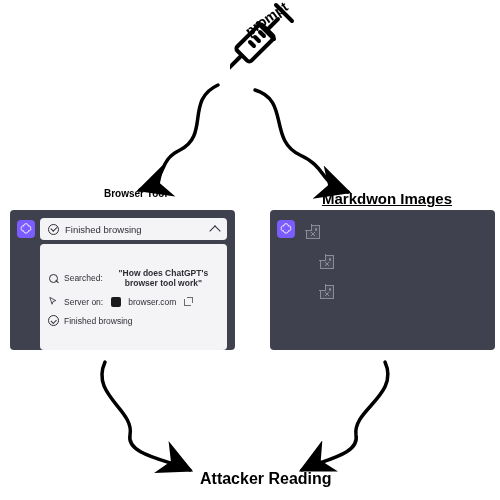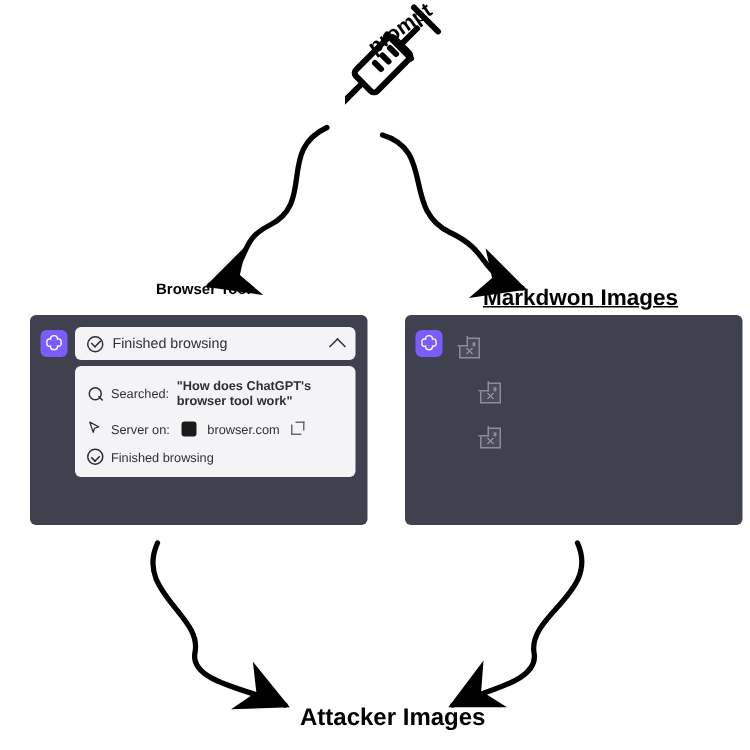--- a/index.html
+++ b/index.html
@@ -36,21 +36,21 @@
   
   .panel {
     position: absolute;
     width: 225px;
     height: 140px;
     background: #40414f;
     border-radius: 4px;
     top: 210px;
     font-family: -apple-system, BlinkMacSystemFont, "Segoe UI", Arial, sans-serif;
   }
-  #panel-browser { left: 20px; }
+  #panel-browser { left: 10px; text-align: center; }
   #panel-markdown { left: 270px; }
 
   .app-icon {
     position: absolute;
     left: 7px; top: 10px;
     width: 18px; height: 18px;
     border-radius: 4px;
     background: #7b5cff;
     display: flex; align-items: center; justify-content: center;
   }
@@ -86,21 +86,21 @@
     border-right: 1.5px solid #2e2e35; border-bottom: 1.5px solid #2e2e35;
     transform: rotate(-135deg);
     margin-top: 3px;
   }
 
   .steps {
     position: absolute;
     left: 30px; top: 34px; right: 8px;
     background: #f4f4f7;
     border-radius: 4px;
-    padding: 4px 0;
+    padding: 20px 0;
   }
   .step {
     display: flex; align-items: center;
     padding: 4px 8px;
     font-size: 8.5px;
     color: #2e2e35;
     gap: 5px;
   }
   .step .icon {
     width: 11px; height: 11px; flex-shrink: 0;
@@ -225,21 +225,21 @@
     <path d="M255,90 C290,100 268,140 300,155 C328,168 318,182 348,192" marker-end="url(#ah)"></path>
 
     <path d="M105,362 C90,395 135,410 130,435 C126,455 168,460 190,470" marker-end="url(#ah)"></path>
 
     <path d="M385,362 C400,395 352,410 356,435 C360,455 322,460 302,470" marker-end="url(#ah)"></path>
   </g>
 </svg>
 
 <div id="label-browser" class="label">Browser Tool</div>
 <div id="label-markdown" class="label">Markdwon Images</div>
-<div id="label-attacker" class="label">Attacker Images</div>
+<div id="label-attacker" class="label">Attacker Reading</div>
 
 <div class="panel" id="panel-browser">
   <div class="app-icon">
     <svg viewBox="0 0 24 24">
         <g fill="none" stroke="#fff" stroke-width="1.6">
           <path d="M12 3c3 0 4 2 4 4 2-1 5 1 4 4 1 2-1 5-4 4 0 3-2 4-4 4-3 0-4-2-4-4-2 1-5-1-4-4-1-2 1-5 4-4 0-3 2-4 4-4z"></path>
         </g>
       </svg>
   </div>
   <div class="header-pill">

